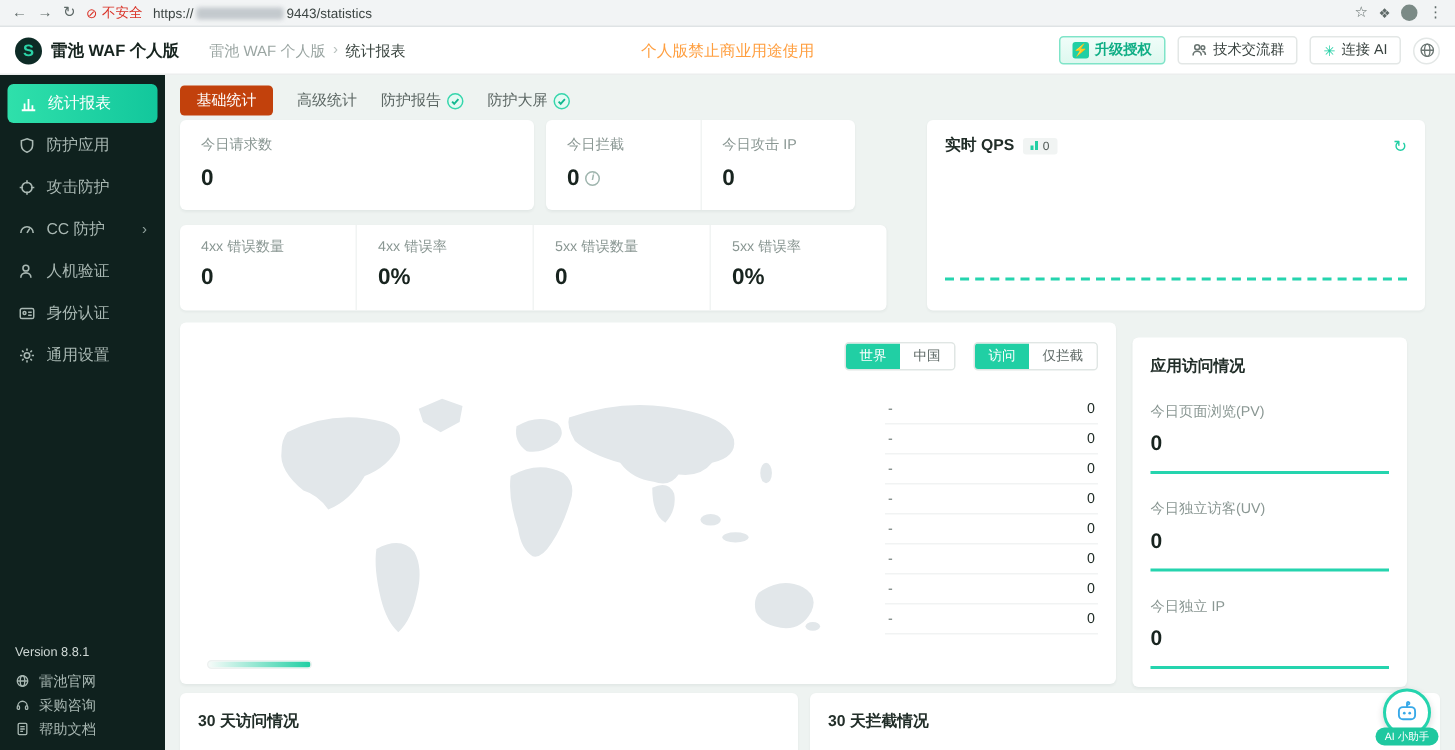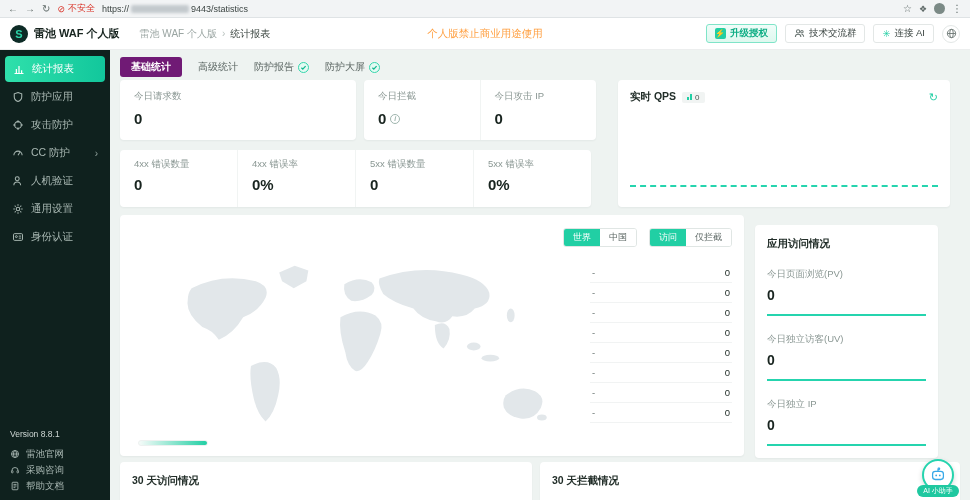--- a/index.html
+++ b/index.html
@@ -61,21 +61,21 @@
   .chev { margin-left:auto; font-size:10px; color:#8fa09b; }
   .side-foot { margin-top:auto; padding-bottom:6px; }
   .version-text { color:#cfd8d5; font-size:8.5px; font-weight:normal; padding:0 10px 7px; }
   .side-link { height:16px; display:flex; align-items:center; gap:6px; color:#a9b8b3;
     font-size:9.5px; padding:0 10px; cursor:pointer; }
 
   
   .main { position:absolute; left:110px; top:50px; right:0; bottom:0; }
   .tabs { position:absolute; left:10px; top:7px; display:flex; gap:16px; align-items:center; font-size:10px; }
   .tab { color:#5b6663; display:flex; align-items:center; gap:4px; cursor:pointer; }
-  .tab.active { background:#701a75; color:#fff; padding:3px 11px; border-radius:3px; font-weight:bold; }
+  .tab.active { background:#c2410c; color:#fff; padding:3px 11px; border-radius:3px; font-weight:normal; }
   .tab-badge { width:11px; height:11px; border-radius:50%; background:#e4faf3;
     border:1px solid #35d6ac; display:flex; align-items:center; justify-content:center; }
 
   .card { position:absolute; background:#fff; border-radius:4px;
     box-shadow:0 1px 2px rgba(20,40,35,.05); }
 
   .stat-cell { padding:10px 14px; }
   .stat-label { font-size:9.5px; color:#8a9793; }
   .stat-value { font-size:15px; font-weight:bold; color:#18241f; margin-top:7px;
     display:flex; align-items:center; gap:4px; }
@@ -220,33 +220,33 @@
       <span class="chev">›</span>
     </div>
     <div class="side-item">
       <svg width="12" height="12" viewBox="0 0 16 16" fill="none" stroke="currentColor" stroke-width="1.4">
           <circle cx="7" cy="5" r="2.6"></circle>
           <path d="M2.5 13.5c0-2.6 2-4.3 4.5-4.3s4.5 1.7 4.5 4.3"></path>
         </svg>
       <span>人机验证</span>
     </div>
     <div class="side-item">
-      <svg width="12" height="12" viewBox="0 0 16 16" fill="none" stroke="currentColor" stroke-width="1.4">
-          <circle cx="8" cy="8" r="2.4"></circle>
-          <path d="M8 1.8v2M8 12.2v2M1.8 8h2M12.2 8h2M3.6 3.6l1.4 1.4M11 11l1.4 1.4M12.4 3.6L11 5M5 11l-1.4 1.4"></path>
-        </svg>
-      <span>通用设置</span>
-    </div>
-    <div class="side-item">
       <svg width="12" height="12" viewBox="0 0 16 16" fill="none" stroke="currentColor" stroke-width="1.3">
           <rect x="2" y="3.5" width="12" height="9" rx="1.5"></rect>
           <circle cx="5.8" cy="7.5" r="1.3"></circle>
           <path d="M9 6.8h3.2M9 9.5h3.2"></path>
         </svg>
       <span>身份认证</span>
+    </div>
+    <div class="side-item">
+      <svg width="12" height="12" viewBox="0 0 16 16" fill="none" stroke="currentColor" stroke-width="1.4">
+          <circle cx="8" cy="8" r="2.4"></circle>
+          <path d="M8 1.8v2M8 12.2v2M1.8 8h2M12.2 8h2M3.6 3.6l1.4 1.4M11 11l1.4 1.4M12.4 3.6L11 5M5 11l-1.4 1.4"></path>
+        </svg>
+      <span>通用设置</span>
     </div>
     <div class="side-foot">
       <div class="version-text">Version 8.8.1</div>
       <div class="side-link">
         <svg width="10" height="10" viewBox="0 0 16 16" fill="none" stroke="currentColor" stroke-width="1.4">
             <circle cx="8" cy="8" r="5.6"></circle>
             <ellipse cx="8" cy="8" rx="2.4" ry="5.6"></ellipse>
             <path d="M2.4 8h11.2"></path>
           </svg>
         <span>雷池官网</span>
@@ -292,21 +292,21 @@
       </span>
     </div>
 
     <div class="card" style="left:10px; top:30px; width:236px; height:60px;">
       <div class="stat-cell">
         <div class="stat-label">今日请求数</div>
         <div class="stat-value">0</div>
       </div>
     </div>
 
-    <div class="card" style="left:254px; top:30px; width:232px; height:60px;">
+    <div class="card" style="left:254px; top:30px; width:206px; height:60px;">
       <div class="hsplit divided">
         <div class="stat-cell">
           <div class="stat-label">今日拦截</div>
           <div class="stat-value">
             <span>0</span>
             <span class="info-i">i</span>
           </div>
         </div>
         <div class="stat-cell">
           <div class="stat-label">今日攻击 IP</div>

